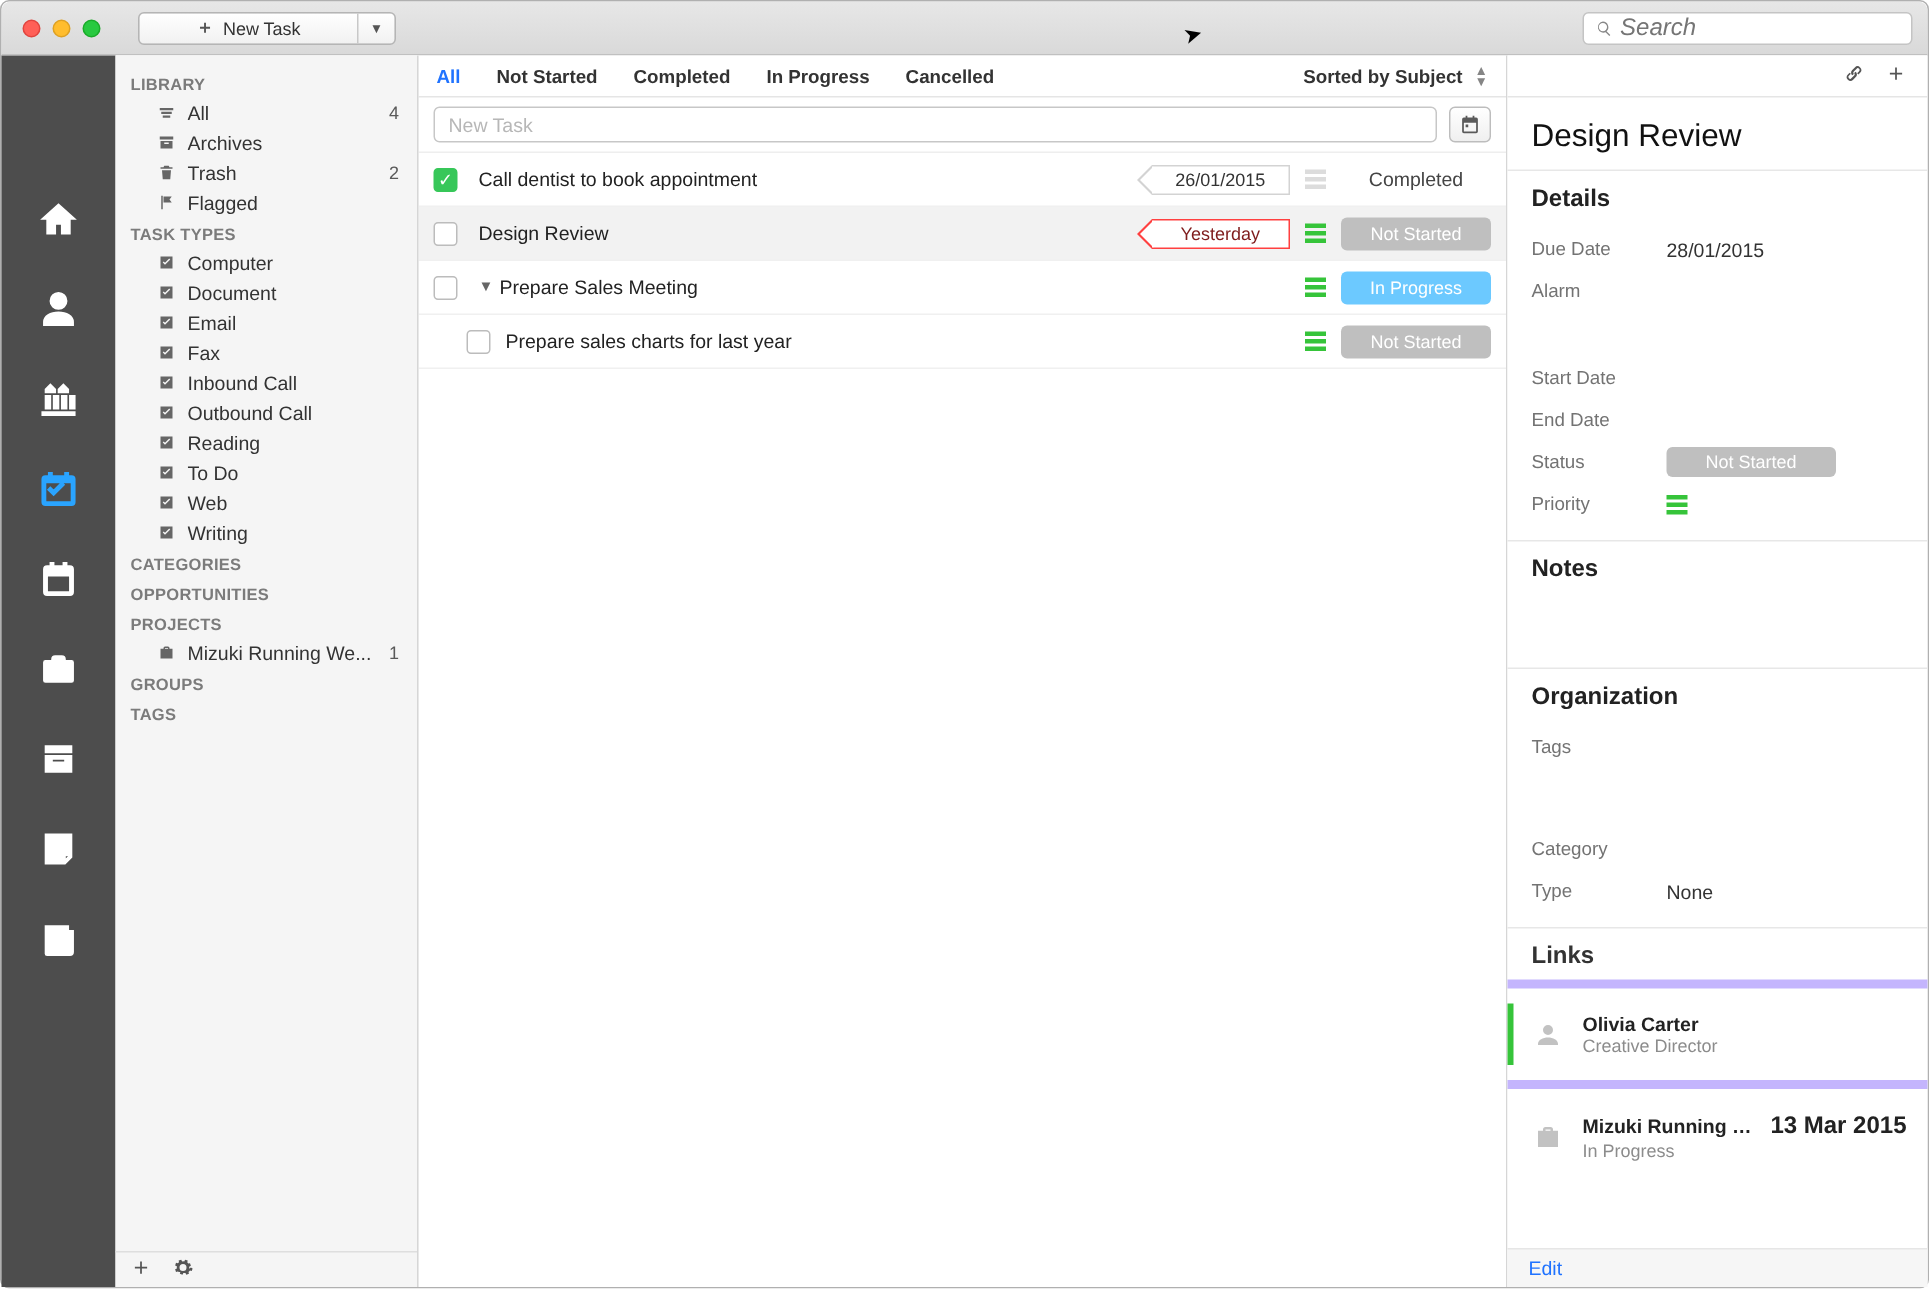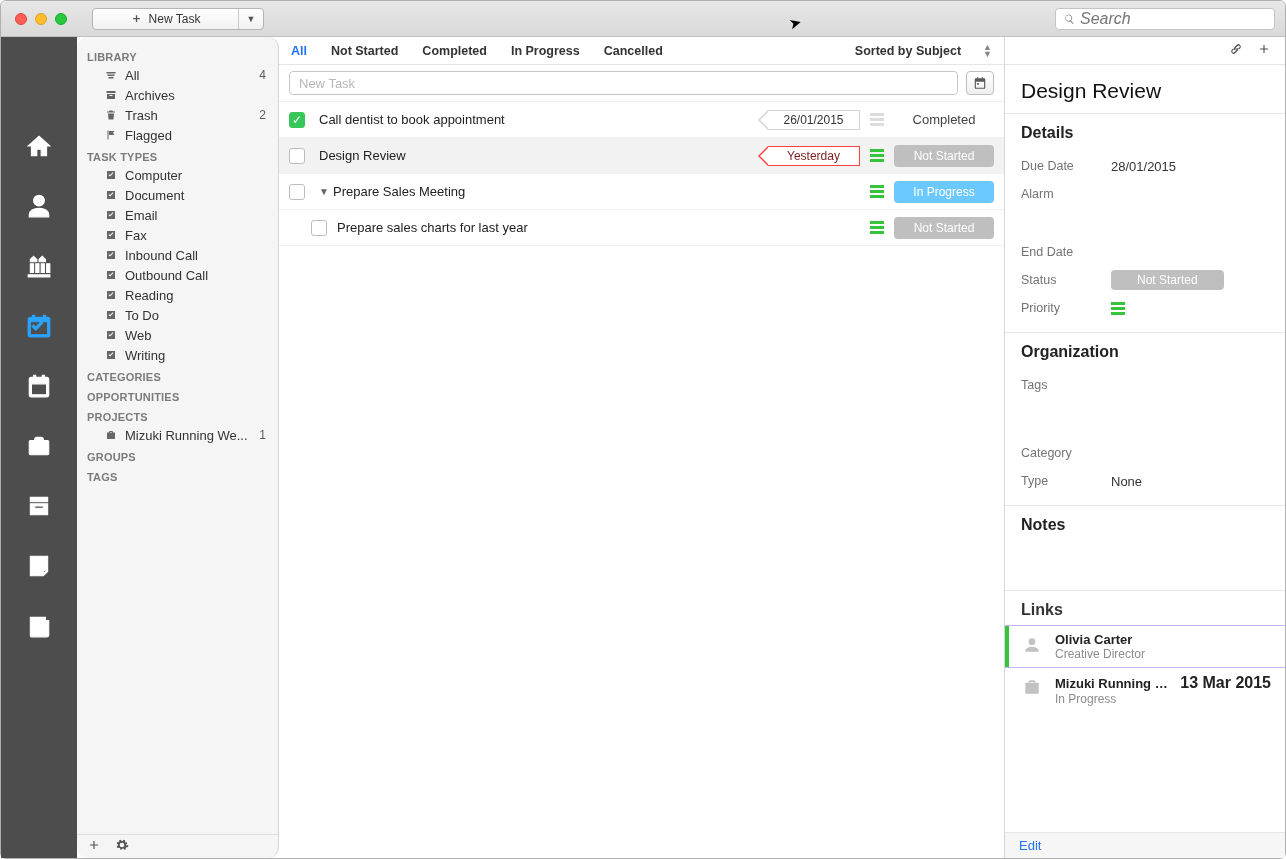--- a/index.html
+++ b/index.html
@@ -94,21 +94,20 @@
   }
   .rail-item svg { width: 26px; height: 26px; }
   .rail-item.active svg { fill: #2aa4ff; stroke: #2aa4ff; }
   .rail-item:not(.active) svg { fill: #fff; stroke: #fff; }
 
   
   .sidebar {
     width: 202px; background: #f5f5f5; border-right: 1px solid #d6d6d6;
     display: flex; flex-direction: column;
     position: relative;
-    border-radius: 11px;
   }
   .sidebar-scroll { flex: 1; overflow-y: auto; padding: 8px 0 4px 0; }
   .section-header {
     font-size: 11px; font-weight: 600; color: #7b7b7b;
     letter-spacing: .2px;
     padding: 6px 10px 2px 10px;
   }
   .sb-row {
     display: flex; align-items: center;
     padding: 2px 10px 2px 26px; height: 20px;
@@ -132,21 +131,21 @@
     border-right: 1px solid #d6d6d6;
   }
   .filterbar {
     display: flex; align-items: center; height: 28px;
     padding: 0 12px; border-bottom: 1px solid #e5e5e5;
     font-size: 13px; color: #333;
   }
   .filterbar .tab { margin-right: 24px; cursor: default; font-weight: 600; font-size: 12.5px; }
   .filterbar .tab.active { color: #2073ff; }
   .filterbar .spacer { flex: 1; }
-  .filterbar .sort { font-size: 12.5px; font-weight: 600; color: #333; display: flex; align-items: center; gap: 22px; }
+  .filterbar .sort { font-size: 12.5px; font-weight: 600; color: #333; display: flex; align-items: center; gap: 8px; }
   .filterbar .sort-arrows { font-size: 9px; color: #858585; line-height: 7px; }
 
   .newtask-row {
     display: flex; align-items: center; gap: 8px;
     padding: 6px 10px; border-bottom: 1px solid #eee;
   }
   .newtask-input {
     flex: 1; height: 24px; border: 1px solid #c7c7c7; border-radius: 4px;
     padding: 0 9px; font-size: 13px; color: #999; outline: none;
     background: #fff;
@@ -240,22 +239,22 @@
   .kv .pill {
     background: #bfbfbf; color: #fff; font-size: 12px;
     padding: 3px 26px; border-radius: 4px;
   }
   .kv .mini-bars { display: flex; flex-direction: column; gap: 2px; }
   .kv .mini-bars span { width: 14px; height: 3px; background: #36c43a; }
 
   .links-section { border-top: 1px solid #e7e7e7; padding: 10px 0 0 0; }
   .links-section h3 { padding: 0 16px 6px 16px; font-size: 16px; font-weight: 700; }
   .link-row {
-    display: flex; gap: 10px; padding: 6px 14px;
-    border-top: 1px solid #c4b5fd;
+    display: flex; align-items: center; gap: 10px; padding: 16px 14px;
+    border-top: 6px solid #c4b5fd;
   }
   .link-row .stripe { width: 4px; align-self: stretch; }
   .link-row .stripe.green { background: #36c43a; margin: -6px 0 -6px -14px; }
   .link-row .lk-icon {
     width: 26px; height: 26px; display: flex; align-items: center; justify-content: center;
     color: #bfbfbf;
   }
   .link-row .lk-icon svg { width: 20px; height: 20px; fill: #c2c2c2; }
   .link-row .lk-body { flex: 1; min-width: 0; }
   .link-row .lk-title { font-size: 13px; font-weight: 600; color: #222; white-space: nowrap; overflow: hidden; text-overflow: ellipsis; }
@@ -585,54 +584,57 @@
         <div class="kv">
             <span class="k">Due Date</span>
             <span class="v">28/01/2015</span>
           </div>
         <div class="kv">
             <span class="k">Alarm</span>
             <span class="v"></span>
           </div>
         <div style="height:30px;"></div>
         <div class="kv">
+            <span class="k">Start Date</span>
+          </div>
+        <div class="kv">
             <span class="k">End Date</span>
           </div>
         <div class="kv">
             <span class="k">Status</span>
             <span class="pill">Not Started</span>
           </div>
         <div class="kv">
             <span class="k">Priority</span>
             <span class="mini-bars">
               <span></span>
               <span></span>
               <span></span>
             </span>
-          </div>
-      </div>
-
-      <div class="detail-section">
-        <h3>Organization</h3>
-        <div class="kv">
-            <span class="k">Tags</span>
-          </div>
-        <div style="height:40px;"></div>
-        <div class="kv">
-            <span class="k">Category</span>
-          </div>
-        <div class="kv">
-            <span class="k">Type</span>
-            <span class="v">None</span>
           </div>
       </div>
 
       <div class="detail-section">
         <h3>Notes</h3>
         <div style="height:36px;"></div>
+      </div>
+
+      <div class="detail-section">
+        <h3>Organization</h3>
+        <div class="kv">
+            <span class="k">Tags</span>
+          </div>
+        <div style="height:40px;"></div>
+        <div class="kv">
+            <span class="k">Category</span>
+          </div>
+        <div class="kv">
+            <span class="k">Type</span>
+            <span class="v">None</span>
+          </div>
       </div>
 
       <div class="links-section">
         <h3>Links</h3>
         <div class="link-row">
           <div class="stripe green"></div>
           <div class="lk-icon">
               <svg viewBox="0 0 24 24">
                 <path d="M12 12a4 4 0 100-8 4 4 0 000 8zm0 2c-4 0-8 2-8 5v1h16v-1c0-3-4-5-8-5z"></path>
               </svg>

